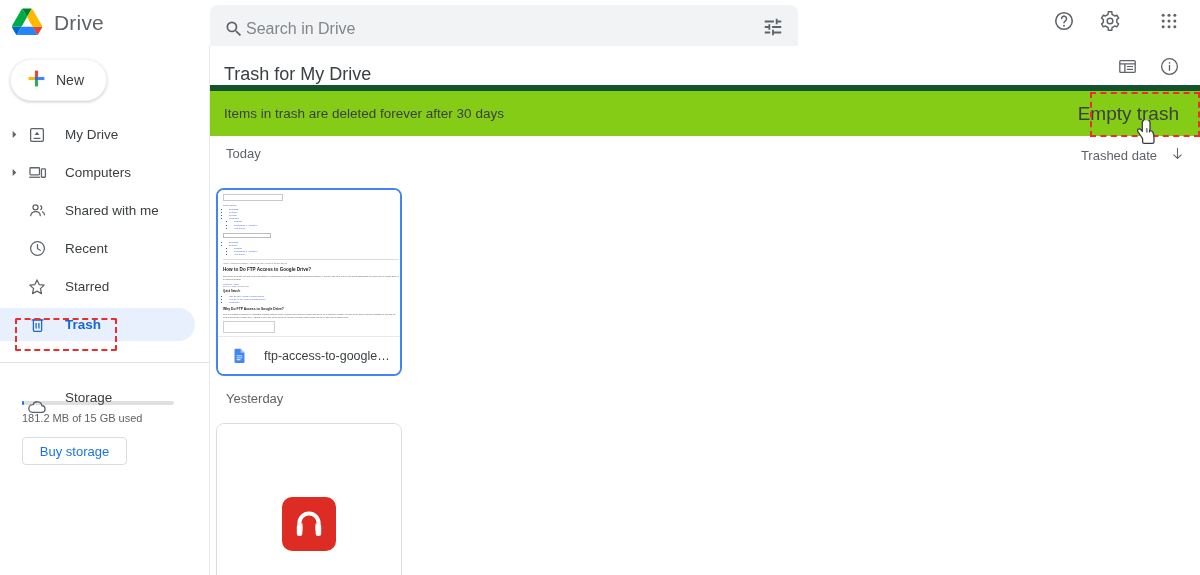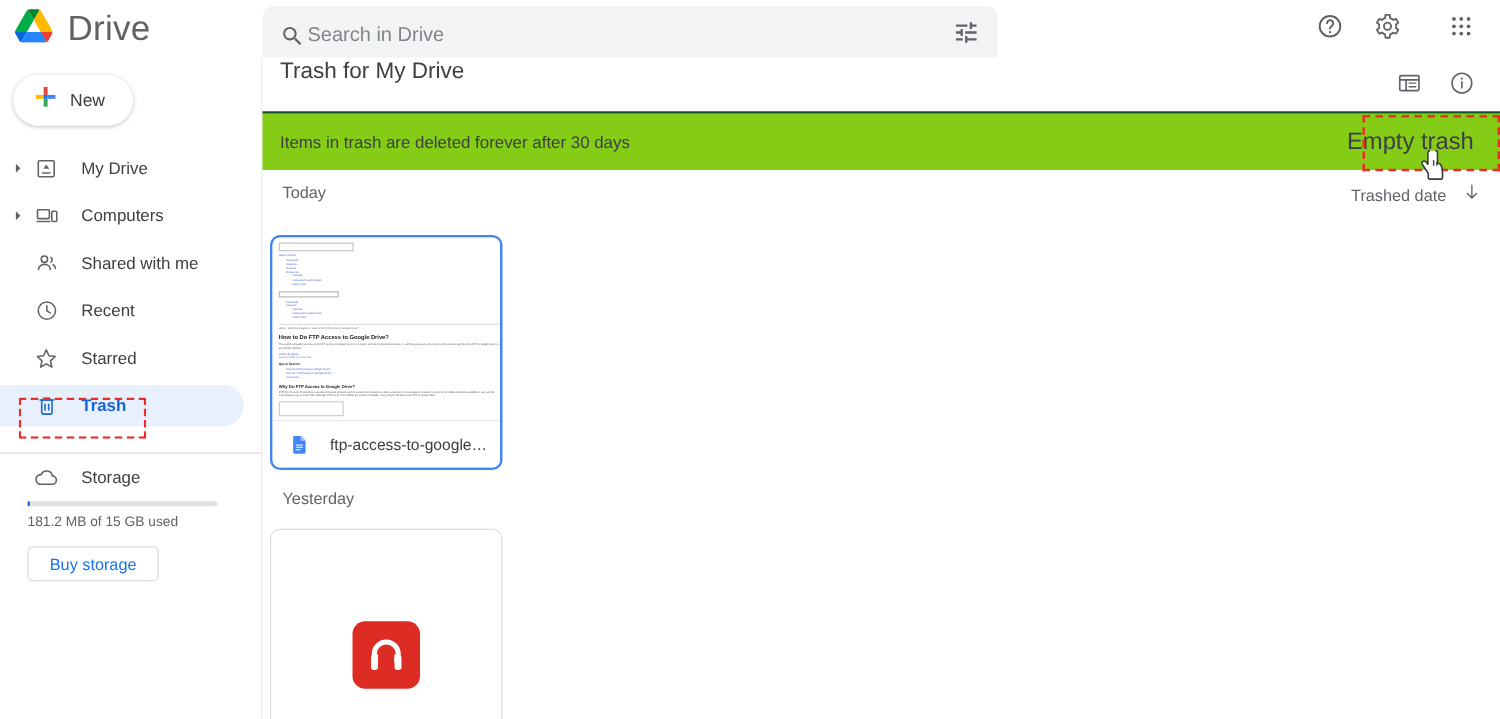--- a/index.html
+++ b/index.html
@@ -18,21 +18,21 @@
     width: 1200px; height: 46px;
     background: #ffffff;
     display: flex; align-items: center;
   }
   #brand {
     display: flex; align-items: center;
     width: 210px; height: 46px; padding-left: 12px;
     gap: 12px;
   }
   #brand-name {
-    font-size: 28px; color: #5f6368; letter-spacing: .2px;
+    font-size: 21px; color: #5f6368; letter-spacing: .2px;
   }
 
   #searchwrap {
     position: absolute; left: 210px; top: 5px;
     width: 588px; height: 47px;
     background: #f1f3f4;
     border-radius: 8px;
     display: flex; align-items: center;
   }
   #search-icon { margin-left: 14px; display:flex; }
@@ -119,22 +119,22 @@
     z-index: 5;
     pointer-events: none;
   }
 
   #nav-divider {
     position: absolute; left: 0; top: 316px;
     width: 210px; height: 1px; background: #e0e0e0;
   }
 
   #storage-row {
-    position: absolute; left: 0; top: 319px;
-    height: 33px; display:flex; align-items:center; cursor: pointer;
+    position: absolute; left: 0; top: 344px;
+    height: 33px; display:flex; cursor: pointer;
   }
   #storage-bar-track {
     position: absolute; left: 22px; top: 355px;
     width: 152px; height: 4px;
     background: #e0e0e0; border-radius: 2px;
   }
   #storage-bar-fill {
     width: 3px; height: 4px; background: #1a73e8; border-radius: 2px;
   }
   #storage-text {
@@ -152,22 +152,22 @@
   }
 
   
   #main {
     position: absolute; left: 210px; top: 46px;
     width: 990px; height: 529px;
     background: #ffffff;
   }
   #main-header {
     position: relative; height: 45px;
-    border-bottom: 2px solid #14532d;
-    display: flex; align-items: flex-start;
+    border-bottom: 6px solid #14532d;
+    display: flex; align-items: flex-end;
   }
   #page-title { margin-left: 14px; font-size: 18px; color: #3c4043; }
   #header-actions {
     position: absolute; right: 10px; top: 0; height: 45px;
     display:flex; align-items:center;
   }
   .hdr-btn {
     width: 38px; height: 38px; margin: 0 2px;
     display:flex; align-items:center; justify-content:center;
     border-radius: 50%; cursor: pointer;

